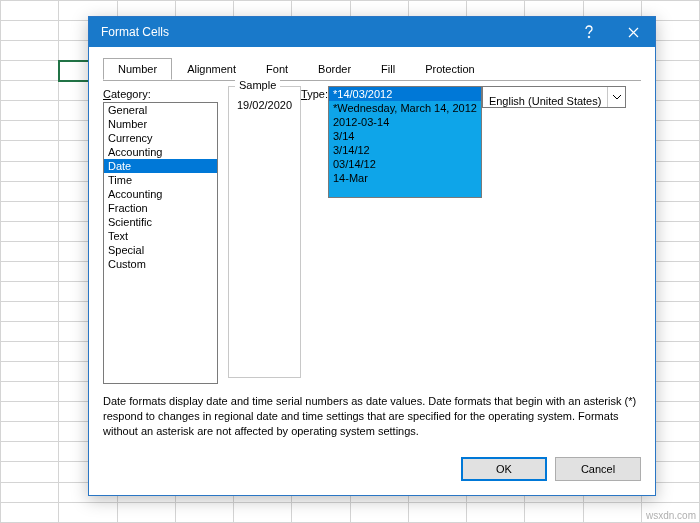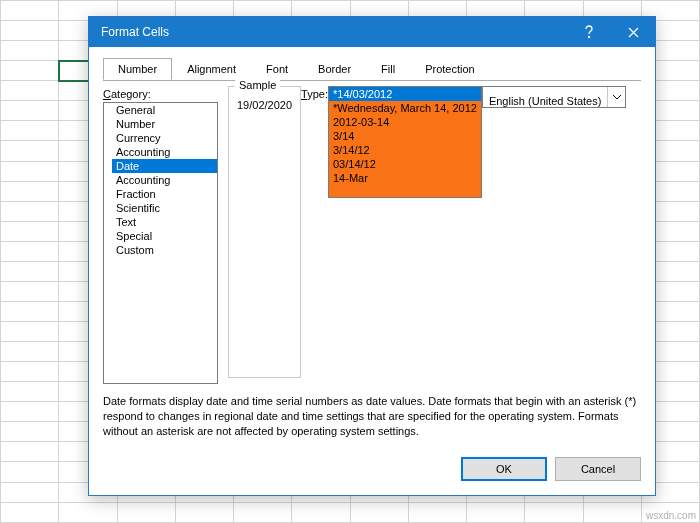--- a/index.html
+++ b/index.html
@@ -52,39 +52,39 @@
   .midrow { display: flex; gap: 10px; flex: 1; min-height: 0; }
   .leftcol { width: 115px; display: flex; flex-direction: column; }
   .label { margin: 2px 0; }
   .underline { text-decoration: underline; }
   .listbox {
     border: 1px solid #7a7a7a;
     flex: 1;
     overflow-y: scroll;
     background: #fff;
   }
-  .listbox .item { padding: 1px 4px; cursor: pointer; white-space: nowrap; margin-left: 8px; }
+  .listbox .item { padding: 1px 4px; cursor: pointer; white-space: nowrap; }
   .listbox .item.selected { background: #0078d7; color: #fff; }
 
   .rightcol { flex: 1; display: flex; flex-direction: row; }
   .samplebox {
     border: 1px solid #c8c8c8;
     padding: 8px 8px 10px 8px;
     margin-bottom: 6px;
     position: relative;
   }
   .samplebox .legend {
     position: absolute; top: -8px; left: 6px;
     background: #fff; padding: 0 4px; font-size: 11px;
   }
   .typebox {
     border: 1px solid #7a7a7a;
     height: 112px;
     overflow-y: scroll;
-    background: #f97316;
+    background: #0ea5e9;
     margin-bottom: 8px;
   }
   .typebox .item { padding: 1px 4px; cursor: pointer; }
   .typebox .item.selected { background: #0078d7; color: #fff; }
 
   .combo {
     display: flex; border: 1px solid #7a7a7a; height: 22px; align-items: flex-end;
     background: #fff;
   }
   .combo .val { flex: 1; padding: 0 6px; }
@@ -511,20 +511,21 @@
 
     <div class="midrow">
       <div class="leftcol">
         <div class="label"><span class="underline">C</span><span id="catlbl">ategory:</span></div>
         <div class="listbox" id="catlist">
             <div class="item">General</div>
             <div class="item">Number</div>
             <div class="item">Currency</div>
             <div class="item">Accounting</div>
             <div class="item selected">Date</div>
+            <div class="item">Time</div>
             <div class="item">Accounting</div>
             <div class="item">Fraction</div>
             <div class="item">Scientific</div>
             <div class="item">Text</div>
             <div class="item">Special</div>
             <div class="item">Custom</div>
           </div>
       </div>
 
       <div class="rightcol">

